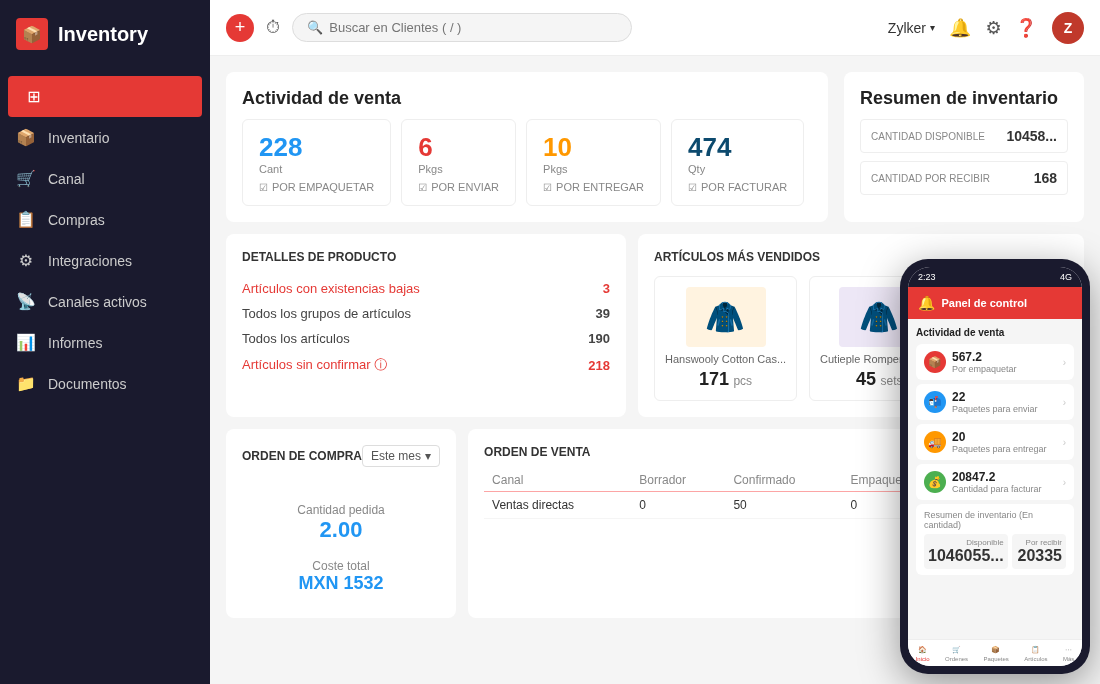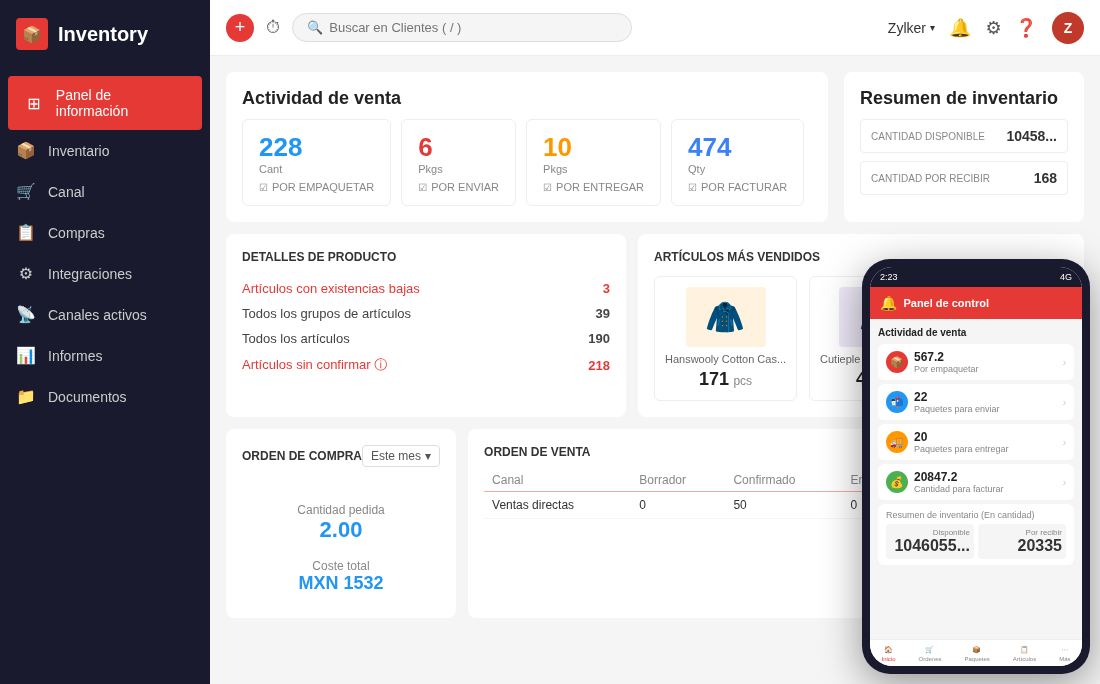--- a/index.html
+++ b/index.html
@@ -30,21 +30,21 @@
     .topbar-avatar { width: 32px; height: 32px; border-radius: 50%; background: #c0392b; overflow: hidden; display: flex; align-items: center; justify-content: center; color: #fff; font-size: 14px; font-weight: 600; }
 
     
     .section-header { font-size: 18px; font-weight: 600; color: #222; margin-bottom: 10px; }
     .activity-cards { display: flex; gap: 10px; flex-wrap: wrap; }
     .activity-card { border: 1px solid #eee; border-radius: 6px; padding: 12px 16px; min-width: 110px; }
     .card-number { font-size: 26px; font-weight: 700; }
     .card-number.blue { color: #2196F3; }
     .card-number.red { color: #e53935; }
     .card-number.orange { color: #FF9800; }
-    .card-number.teal { color: #3b82f6; }
+    .card-number.teal { color: #0c4a6e; }
     .card-label { font-size: 11px; color: #888; margin-bottom: 6px; }
     .card-sub { font-size: 11px; color: #888; display: flex; align-items: center; gap: 4px; margin-top: 4px; }
     .resumen-row { display: flex; align-items: center; justify-content: space-between; border: 1px solid #eee; border-radius: 4px; padding: 8px 10px; margin-bottom: 8px; }
     .resumen-label { font-size: 10px; color: #888; text-transform: uppercase; font-weight: 500; }
     .resumen-value { font-size: 14px; font-weight: 600; color: #333; }
     .product-detail-header { font-size: 12px; font-weight: 700; color: #333; text-transform: uppercase; margin-bottom: 12px; }
     .detail-row { display: flex; align-items: center; justify-content: space-between; padding: 5px 0; font-size: 13px; color: #444; }
     .detail-row .red { color: #e53935; font-weight: 600; }
     .detail-row .count { font-size: 13px; font-weight: 600; }
     .top-items-header { font-size: 12px; font-weight: 700; color: #333; text-transform: uppercase; margin-bottom: 12px; }
@@ -92,21 +92,20 @@
 <body>
 
 <div class="sidebar">
   <div class="sidebar-logo">
     <div class="logo-icon">📦</div>
     <span class="sidebar-title">Inventory</span>
   </div>
   <nav class="sidebar-nav">
     <div class="nav-item active">
       <span class="nav-icon">⊞</span>
-      <span>Panel de información</span>
     </div>
     <div class="nav-item">
       <span class="nav-icon">📦</span>
       <span>Inventario</span>
     </div>
     <div class="nav-item">
       <span class="nav-icon">🛒</span>
       <span>Canal</span>
     </div>
     <div class="nav-item">
@@ -300,21 +299,21 @@
               <td>0</td>
               <td>50</td>
               <td>0</td>
               <td>0</td>
             </tr>
           </tbody>
         </table>
       </div>
     </div>
 
-    <div class="phone-mockup" style="position:absolute; right:10px; bottom:10px; width:228px;">
+    <div class="phone-mockup" style="position:absolute; right:10px; bottom:10px; width:190px;">
       <div class="phone-inner">
         <div class="phone-statusbar">
           <span>2:23</span>
           <span style="margin-left:auto;">4G</span>
         </div>
         <div class="phone-header">
           <span style="font-size:14px;">🔔</span>
           <span class="phone-header-title">Panel de control</span>
         </div>
         <div class="phone-content">

